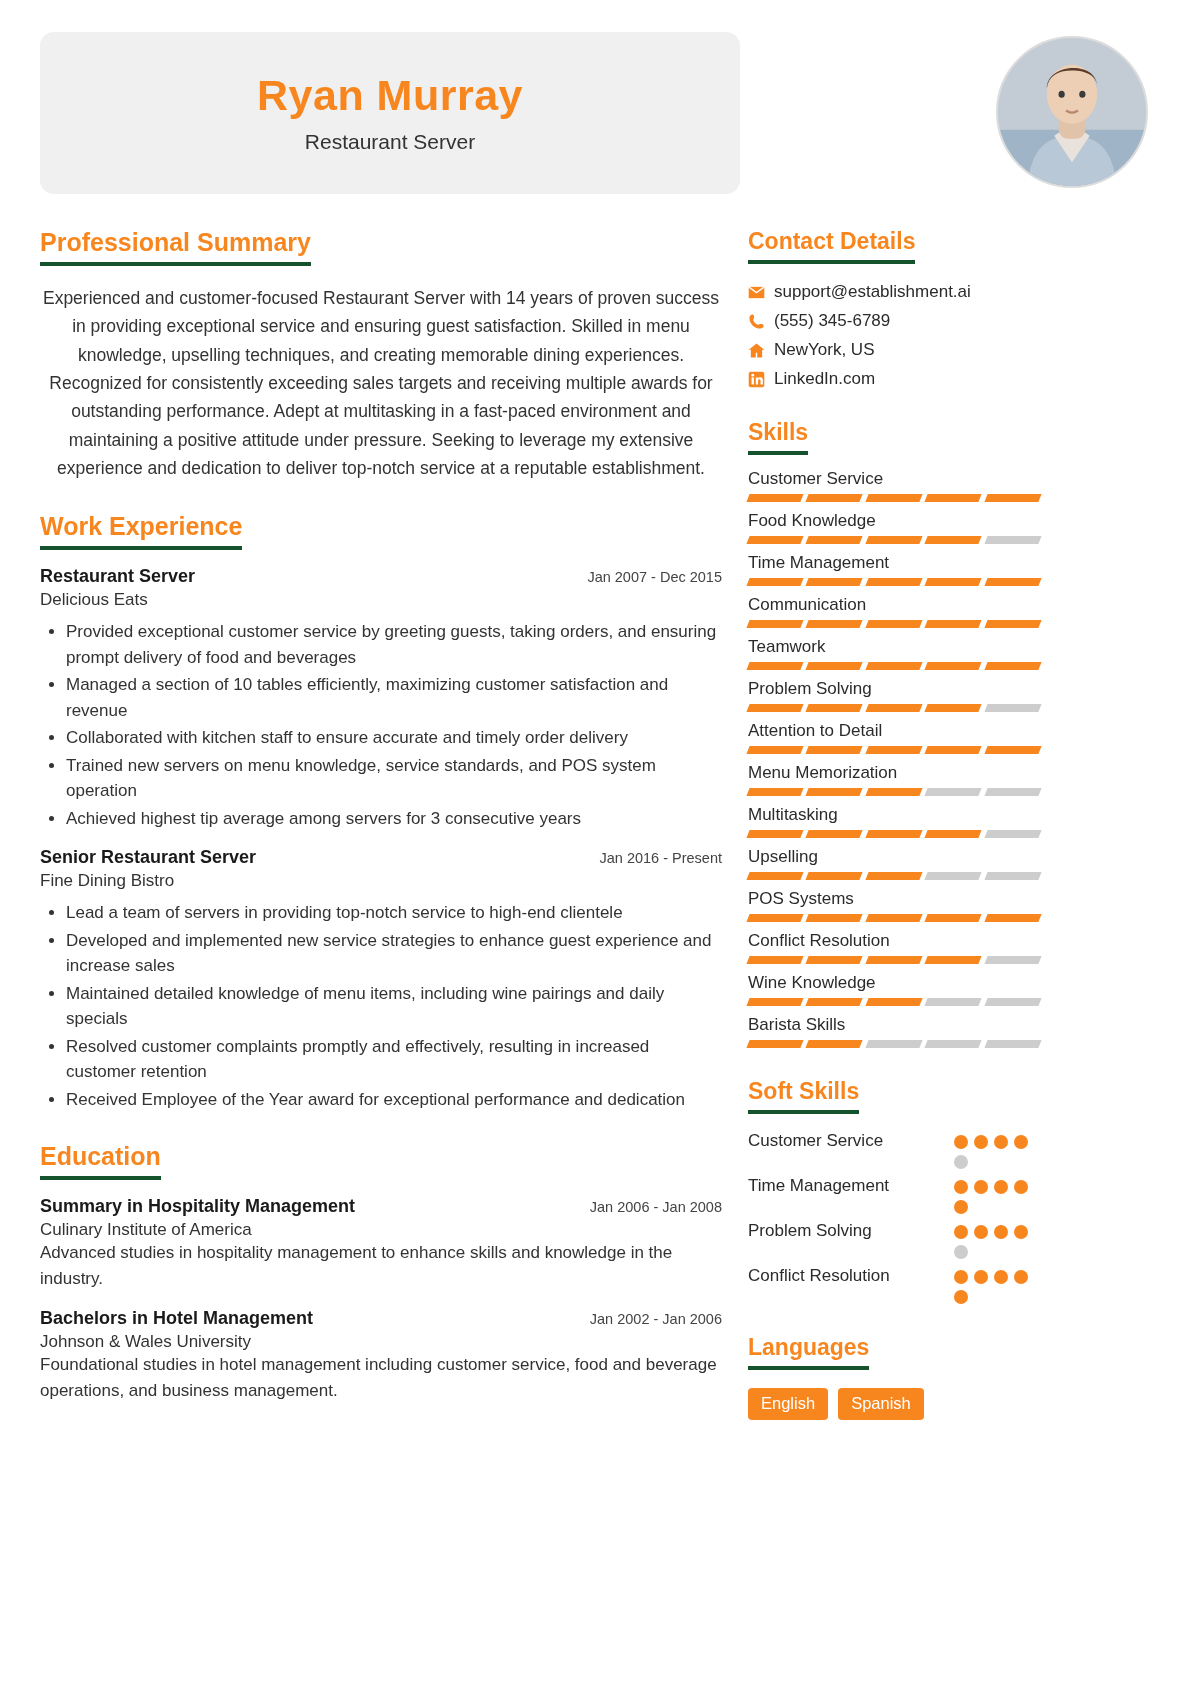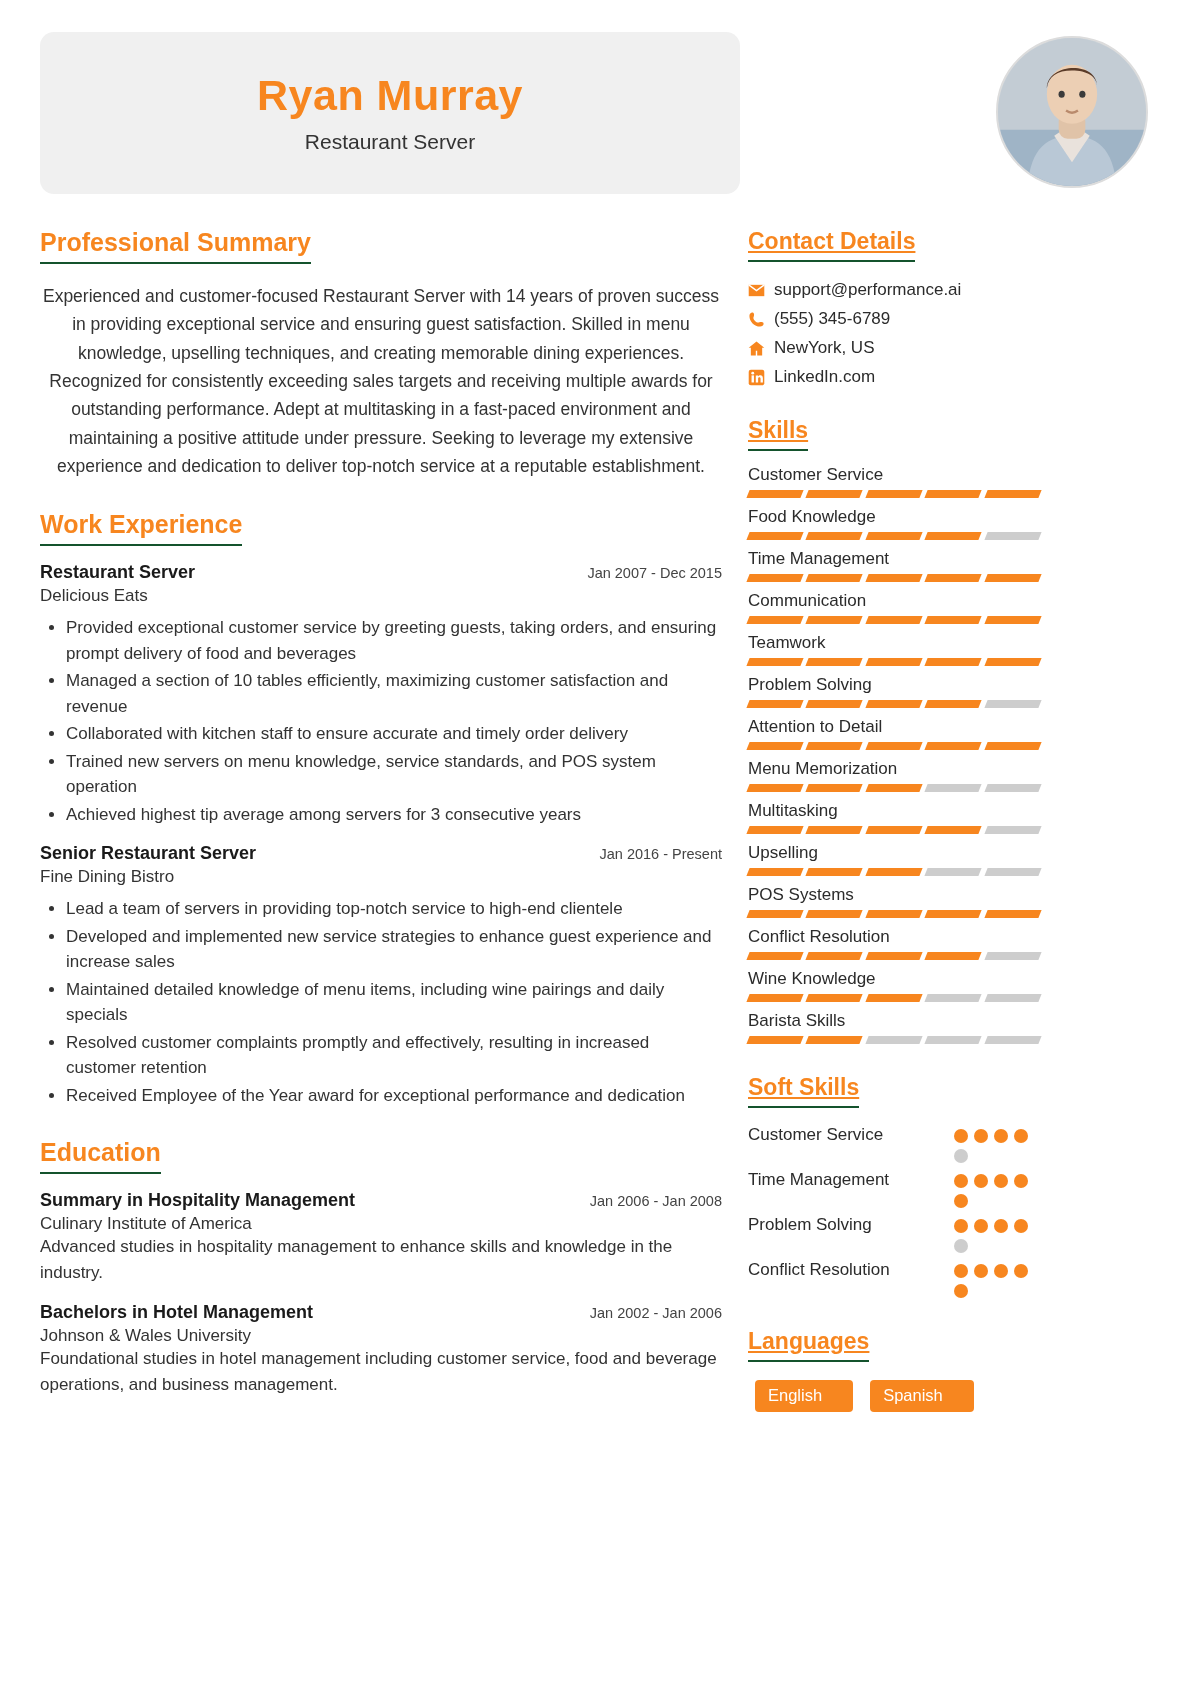--- a/index.html
+++ b/index.html
@@ -35,23 +35,23 @@
   .av-svg { display:block; width:100%; height:100%; }
 
   
   .cols { display: flex; margin-top: 34px; }
   .left { width: 700px; padding-right: 18px; }
   .right { width: 300px; padding-left: 8px; }
 
   .sec-title {
     font-size: 25px; font-weight: bold; color: #F7861F;
     display: inline-block; padding-bottom: 5px;
-    border-bottom: 2px solid #14532d;
-  }
-  .sec-title.sm { font-size: 23px; text-decoration: underline; }
+    border-bottom: 4px solid #14532d;
+  }
+  .sec-title.sm { font-size: 23px; }
   .sec { margin-bottom: 30px; }
 
   .summary {
     font-size: 17.5px; line-height: 1.62; color: #333; margin-top: 18px;
     text-align: center;
   }
 
   
   .entry { margin-top: 16px; }
   .entry-head { display: flex; justify-content: space-between; align-items: baseline; }
@@ -89,21 +89,21 @@
   .soft-row { display: flex; align-items: flex-start; margin-bottom: 6px; }
   .soft-name { font-size: 17px; color: #2b2b2b; flex: 1 1 auto; padding-top: 1px; }
   .dots { width: 86px; flex: 0 0 86px; display: flex; flex-wrap: wrap; gap: 6px; padding-top: 5px; }
   .dot { width: 14px; height: 14px; border-radius: 50%; background: #cdcdcd; }
   .dot.on { background: #F7861F; }
 
   
   .lang-list { margin-top: 18px; display: flex; gap: 10px; flex-wrap: wrap; }
   .lang {
     background: #F7861F; color: #fff; font-size: 16.5px;
-    padding: 6px 31px 7px 13px; border-radius: 4px; margin-left: 7px;
+    padding: 6px 13px 7px 13px; border-radius: 4px;
   }
 </style>
 </head>
 <body>
 
 <div class="page">
 
   <div class="header-row">
     <div class="banner">
       <div class="banner-name">Ryan Murray</div>
@@ -197,21 +197,21 @@
       <div class="sec">
         <div class="sec-title sm">Contact Details</div>
         <div class="contact-list" id="contacts">
             <div class="contact-row">
               <span class="cicon">
                 <svg viewBox="0 0 24 18">
                   <path d="M1 1h22v16H1z" fill="#F7861F"></path>
                   <path d="M1 1l11 8 11-8" fill="none" stroke="#fff" stroke-width="2"></path>
                 </svg>
               </span>
-    <span class="ctext">support@performance.ai</span>
+    <span class="ctext">support@establishment.ai</span>
             </div>
             <div class="contact-row">
               <span class="cicon">
                 <svg viewBox="0 0 24 24">
                   <path d="M6 2c3 0 3 4 2 6-1 2 0 4 2 6s4 3 6 2c2-1 6-1 6 2 0 2-2 4-5 4C9 22 2 15 2 7 2 4 4 2 6 2z" fill="#F7861F"></path>
                 </svg>
               </span>
     <span class="ctext">(555) 345-6789</span>
             </div>
             <div class="contact-row">

